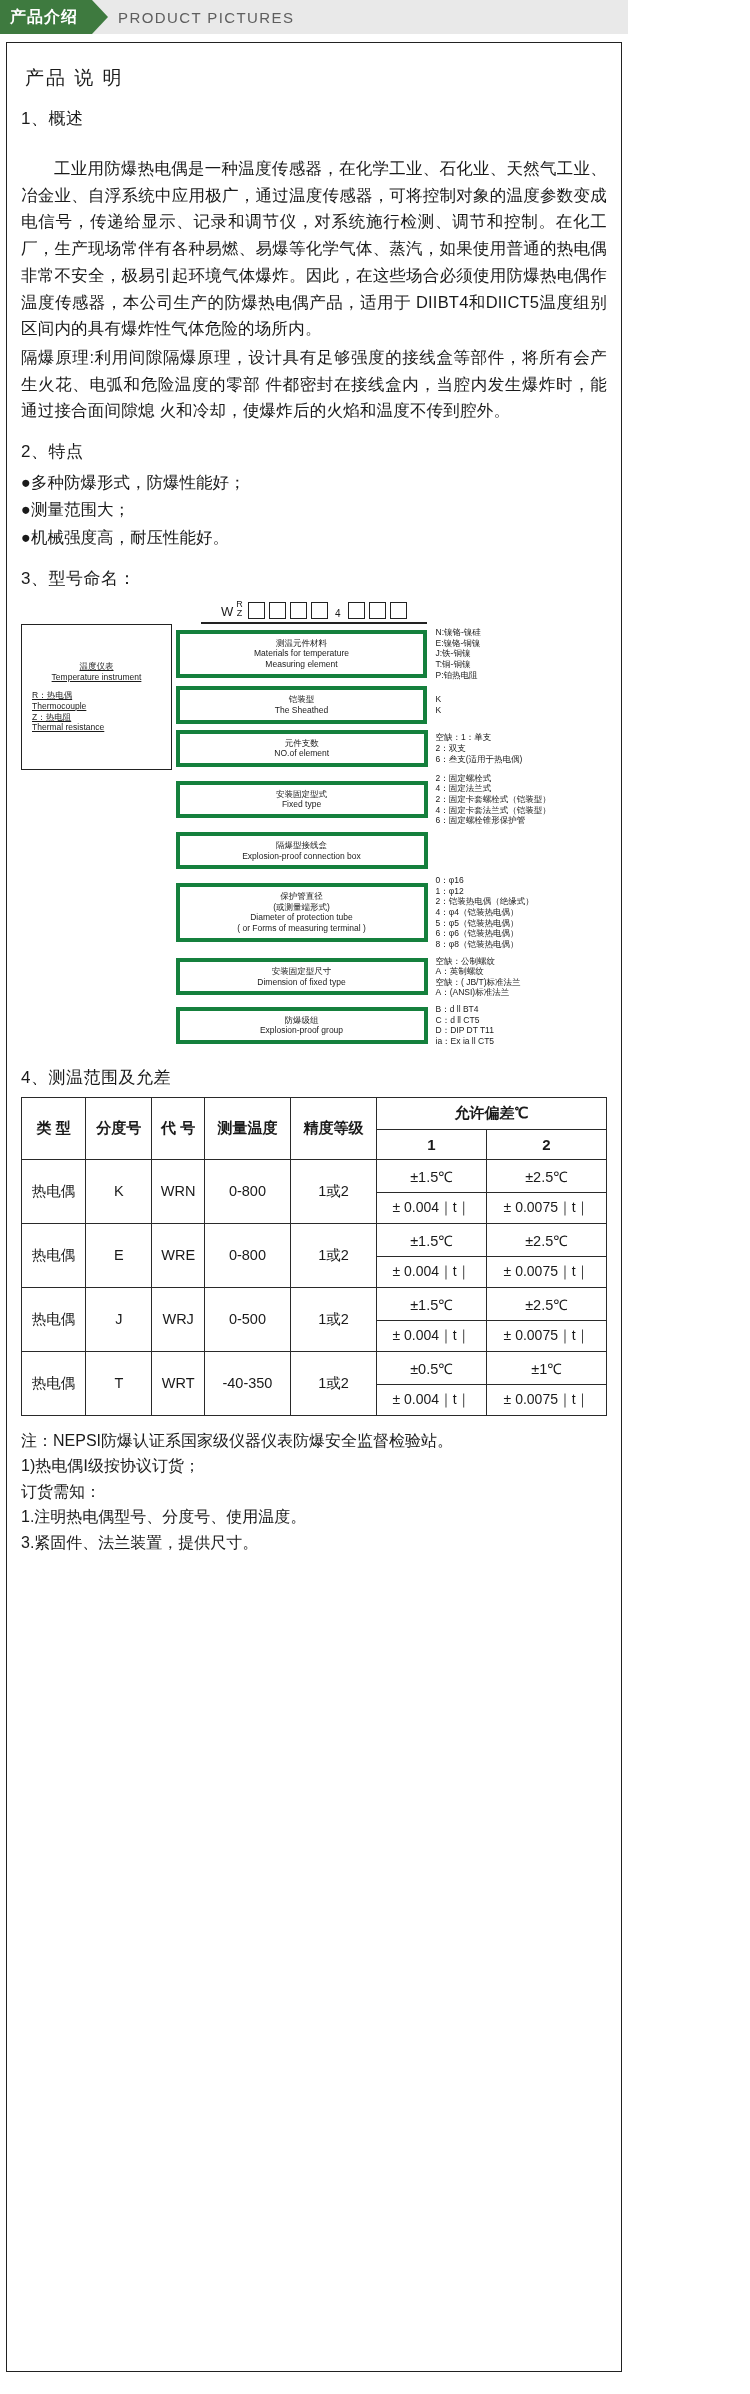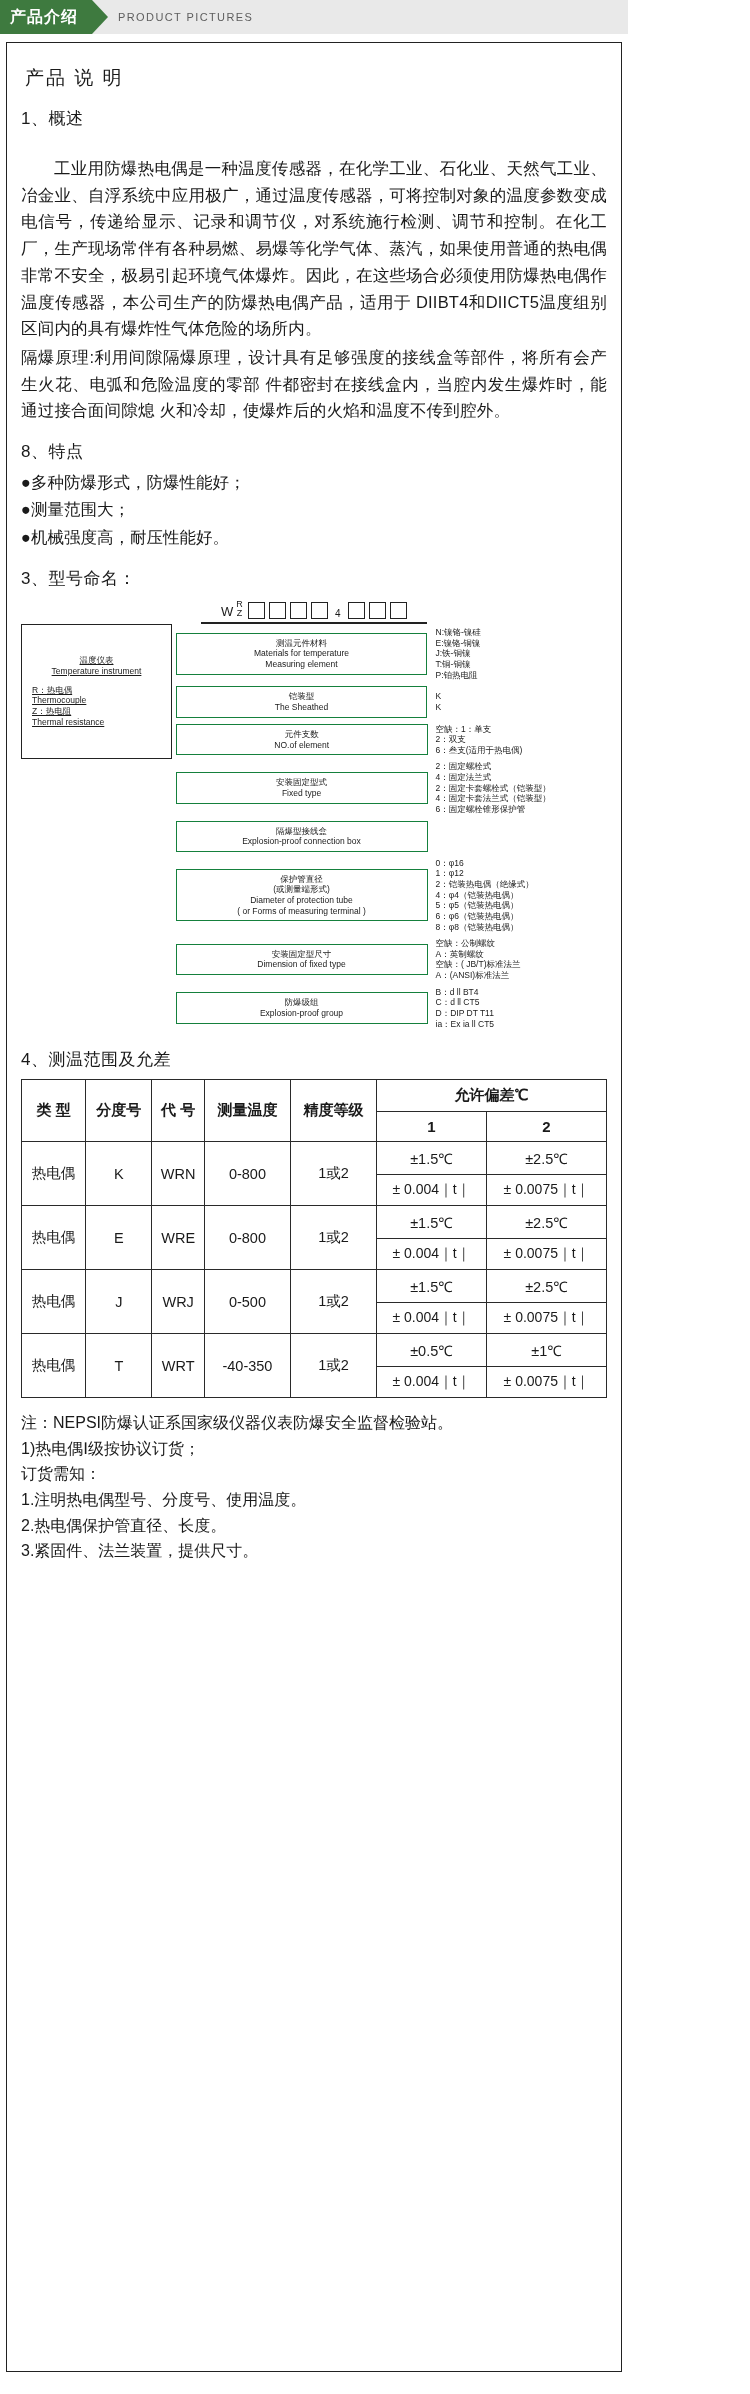--- a/index.html
+++ b/index.html
@@ -44,21 +44,21 @@
     right: -16px; top: 0;
     width: 0; height: 0;
     border-left: 16px solid #3e7a3f;
     border-top: 17px solid transparent;
     border-bottom: 17px solid transparent;
   }
   .banner-sub {
     display: flex;
     align-items: center;
     padding-left: 26px;
-    font-size: 11px;
+    font-size: 15px;
     color: #5e5e5e;
     letter-spacing: 1.4px;
   }
   
   .frame {
     margin: 8px 6px 0 6px;
     border: 1px solid #222;
     padding: 18px 14px 20px 14px;
     min-height: 2330px;
   }
@@ -135,21 +135,21 @@
   .dt-left {
     width: 150px;
     border: 1px solid #222;
     text-align: center;
     text-decoration: underline;
   }
   .dt-mid {
     width: 260px;
   }
   .dt-center-box {
-    border: 1px solid #15803d;
+    border: 4px solid #15803d;
     text-align: center;
     padding: 4px 2px;
   }
   .dt-right {
     padding-left: 8px;
     font-size: 8.2px;
     line-height: 1.35;
   }
   .spacer-cell { border: none; }
   
@@ -185,21 +185,21 @@
   </div>
 
   <div class="frame">
 
     <div class="doc-title">产品 说 明</div>
 
     <div class="sec-head">1、概述</div>
     <p class="body indent">工业用防爆热电偶是一种温度传感器，在化学工业、石化业、天然气工业、冶金业、自浮系统中应用极广，通过温度传感器，可将控制对象的温度参数变成电信号，传递给显示、记录和调节仪，对系统施行检测、调节和控制。在化工厂，生产现场常伴有各种易燃、易爆等化学气体、蒸汽，如果使用普通的热电偶非常不安全，极易引起环境气体爆炸。因此，在这些场合必须使用防爆热电偶作温度传感器，本公司生产的防爆热电偶产品，适用于 DIIBT4和DIICT5温度组别区间内的具有爆炸性气体危险的场所内。</p>
     <p class="body">隔爆原理:利用间隙隔爆原理，设计具有足够强度的接线盒等部件，将所有会产生火花、电弧和危险温度的零部 件都密封在接线盒内，当腔内发生爆炸时，能通过接合面间隙熄 火和冷却，使爆炸后的火焰和温度不传到腔外。</p>
 
-    <div class="sec-head">8、特点</div>
+    <div class="sec-head">2、特点</div>
     <div class="bullets">
       <div>●多种防爆形式，防爆性能好；</div>
       <div>●测量范围大；</div>
       <div>●机械强度高，耐压性能好。</div>
     </div>
 
     <div class="sec-head">3、型号命名：</div>
 
     <div class="diagram">
       <div class="code-row">
@@ -428,18 +428,17 @@
           <td class="tol-sub">± 0.0075｜t｜</td>
         </tr>
       </tbody>
     </table>
 
     <div class="notes">
       <div>注：NEPSI防爆认证系国家级仪器仪表防爆安全监督检验站。</div>
       <div>1)热电偶Ⅰ级按协议订货；</div>
       <div>订货需知：</div>
       <div>1.注明热电偶型号、分度号、使用温度。</div>
-      <div>2.热电偶保护管直径、长度。</div>
       <div>3.紧固件、法兰装置，提供尺寸。</div>
     </div>
 
   </div>
 </div>
 
 </body></html>

